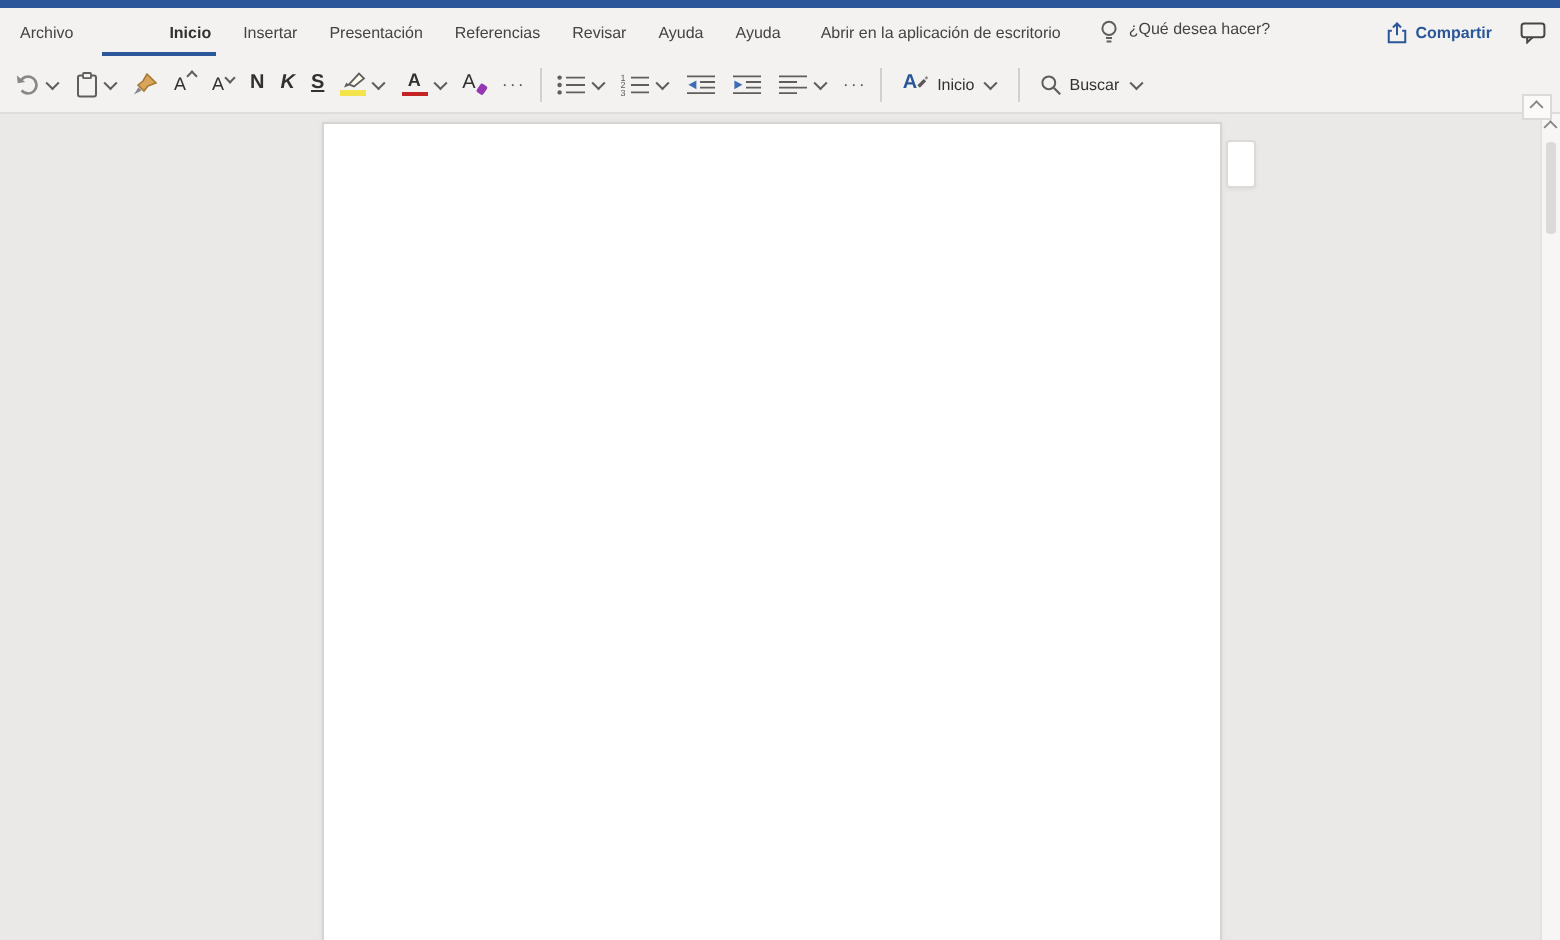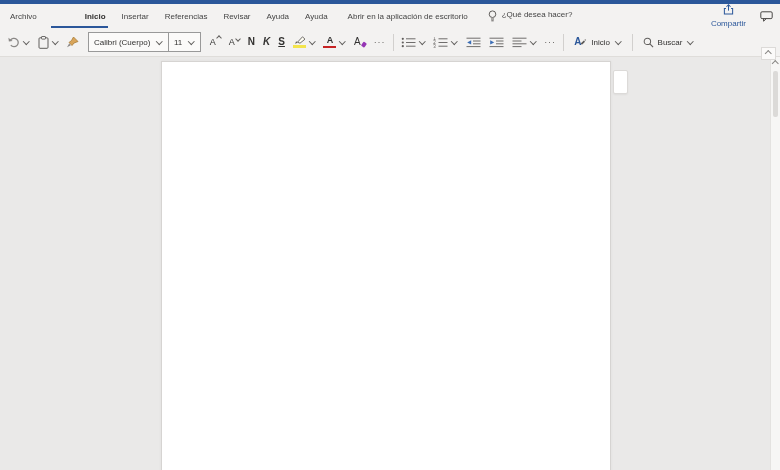--- a/index.html
+++ b/index.html
@@ -8,21 +8,21 @@
   .topstrip{height:4px;background:#2b579a;}
   
   .menubar{height:24px;background:#f3f2f1;display:flex;align-items:center;
            font-size:8px;color:#444;padding:0 7px 0 2px;}
   .tab{padding:0 8px;height:100%;display:flex;align-items:center;position:relative;cursor:default;white-space:nowrap;}
   .tab.active .tlbl{font-weight:700;color:#323130;padding-left:32px;}
   .tab.active::after{content:"";position:absolute;left:6px;right:6px;bottom:0;height:2.5px;background:#2b579a;}
   .menu-link{margin-left:12px;white-space:nowrap;cursor:default;}
   .tellme{display:flex;gap:5px;margin-left:20px;white-space:nowrap;}
   .mb-right{margin-left:auto;display:flex;align-items:center;gap:14px;}
-  .share{color:#2b579a;display:flex;align-items:center;gap:4px;font-weight:400;white-space:nowrap;flex-direction:column;}
+  .share{color:#2b579a;display:flex;align-items:center;gap:4px;font-weight:700;white-space:nowrap;}
   
   .ribbon{height:28px;background:#f3f2f1;display:flex;align-items:center;
           padding:0 4px;font-size:8px;border-bottom:1px solid #dfddda;position:relative;}
   .rbtn{display:flex;align-items:center;gap:2px;padding:0 4px;height:22px;border-radius:2px;white-space:nowrap;}
   .chev{display:inline-block;width:3.5px;height:3.5px;border-right:1px solid #605e5c;
         border-bottom:1px solid #605e5c;transform:rotate(45deg);margin:0 1px 2px 2px;}
   .chevup{display:inline-block;width:3.5px;height:3.5px;border-left:1px solid #8a8886;
         border-top:1px solid #8a8886;transform:rotate(45deg);}
   .vdiv{width:1px;height:17px;background:#d2d0ce;margin:0 3px;}
   .fontbox{display:flex;align-items:stretch;border:1px solid #999;background:#fbfaf9;
@@ -71,20 +71,23 @@
     <div class="tab">
         <span class="tlbl">Archivo</span>
       </div>
     <div class="tab active">
         <span class="tlbl">Inicio</span>
       </div>
     <div class="tab">
         <span class="tlbl">Insertar</span>
       </div>
     <div class="tab">
+        <span class="tlbl">Presentación</span>
+      </div>
+    <div class="tab">
         <span class="tlbl">Referencias</span>
       </div>
     <div class="tab">
         <span class="tlbl">Revisar</span>
       </div>
     <div class="tab">
         <span class="tlbl">Ayuda</span>
       </div>
     <div class="tab">
         <span class="tlbl">Ayuda</span>
@@ -146,30 +149,20 @@
 
     <div class="rbtn">
       <span>
         <svg width="13" height="12" viewBox="0 0 13 12">
           <path d="M7.5 1 L12 5.5 L8 7 L6 9.5 L3 6.5 L5.5 4.5 Z" fill="#d9a55a" stroke="#a87b35" stroke-width="0.8"></path>
           <path d="M3.2 7.6 L1 11.2 L4.8 9.2 Z" fill="#8a8886"></path>
         </svg>
       </span>
     </div>
 
-    <div class="fontbox">
-      <div class="seg">
-        <span>Calibri (Cuerpo)</span>
-        <span class="chev"></span>
-      </div>
-      <div class="seg">
-        <span>11</span>
-        <span class="chev"></span>
-      </div>
-    </div>
 
     <div class="rbtn">
       <span class="afont"><span>A</span><span class="mini-up"></span></span>
     </div>
     <div class="rbtn">
       <span class="afont"><span>A</span><span class="mini-dn"></span></span>
     </div>
 
     <div class="rbtn">
       <span class="ltr bold">N</span>

